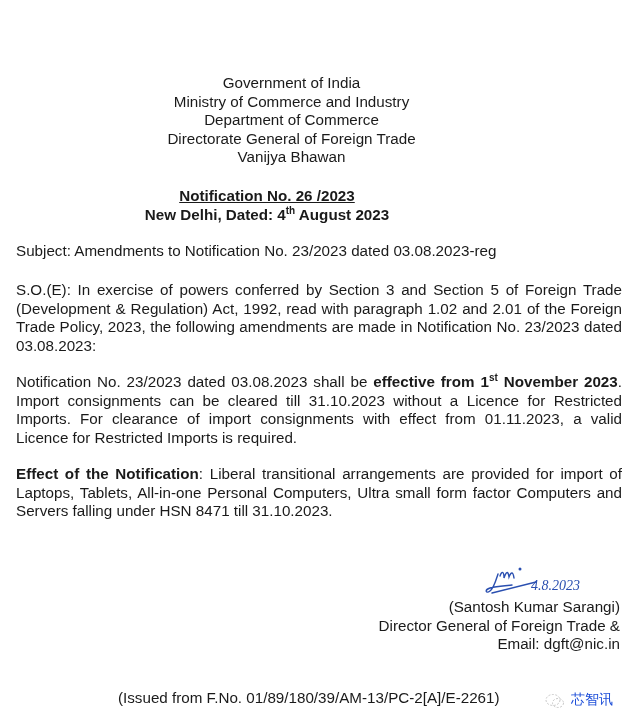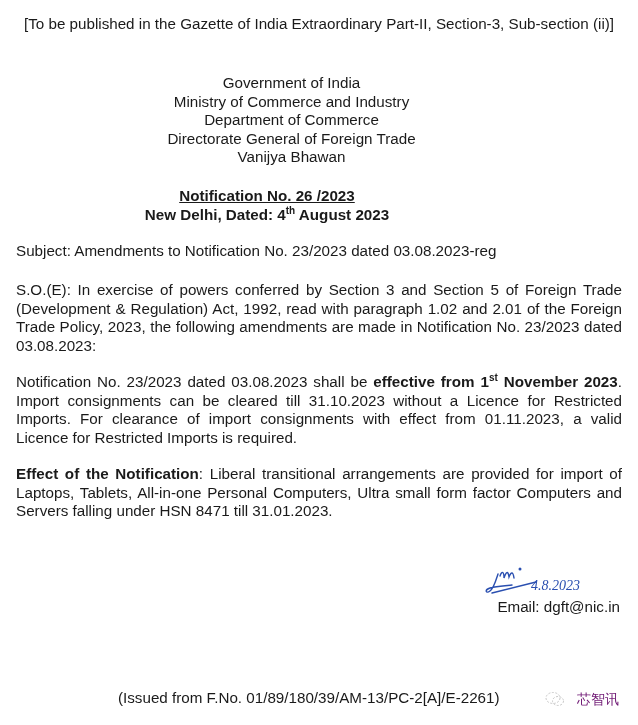--- a/index.html
+++ b/index.html
@@ -16,63 +16,64 @@
   .notif-title { text-decoration: underline; }
   sup { font-size: 10px; line-height: 0; vertical-align: super; }
   .subject { position: absolute; top: 242px; left: 16px; width: 610px; font-weight: normal; }
   .para { position: absolute; left: 16px; width: 606px; text-align: justify; }
   .p1 { top: 281px; }
   .p2 { top: 373px; }
   .p3 { top: 465px; }
   .sig-mark { position: absolute; top: 560px; left: 476px; width: 150px; height: 40px; }
   .sig-block { position: absolute; top: 598px; right: 18px; width: 400px; text-align: right; }
   .issued { position: absolute; top: 689px; left: 118px; }
-  .watermark { position: absolute; top: 690px; left: 545px; color: #701a75; font-size: 14px; display: flex; align-items: center; gap: 12px; }
+  .watermark { position: absolute; top: 690px; left: 545px; color: #1d4ed8; font-size: 14px; display: flex; align-items: flex-end; gap: 6px; }
   .wm-icon { width: 20px; height: 16px; }
   b { font-weight: bold; }
 </style>
 </head>
 <body>
 
 <div class="page">
 
-  <div class="header-note center">[To be published in the Gazette of India Extraordinary Part-II, Section-3, Sub-section (ii)]</div>
 
   <div class="org-block center">
     <div>Government of India</div>
     <div>Ministry of Commerce and Industry</div>
     <div>Department of Commerce</div>
     <div>Directorate General of Foreign Trade</div>
     <div>Vanijya Bhawan</div>
   </div>
 
   <div class="notif-block center">
     <div><span class="notif-title">Notification No.  26 /2023</span></div>
     <div><span>New Delhi, Dated:  4</span><sup>th</sup><span> August 2023</span></div>
   </div>
 
   <div class="subject">Subject: Amendments to Notification No. 23/2023 dated 03.08.2023-reg</div>
 
   <div class="para p1">S.O.(E): In exercise of powers conferred by Section 3 and Section 5 of Foreign Trade (Development &amp; Regulation) Act, 1992, read with paragraph 1.02 and 2.01 of the Foreign Trade Policy, 2023, the following amendments are made in Notification No. 23/2023 dated 03.08.2023:</div>
 
   <div class="para p2"><span>Notification No. 23/2023 dated 03.08.2023 shall be </span><b><span>effective from 1</span><sup>st</sup><span> November 2023</span></b><span>. Import consignments can be cleared till 31.10.2023 without a Licence for Restricted Imports. For clearance of import consignments with effect from 01.11.2023, a valid Licence for Restricted Imports is required.</span></div>
 
-  <div class="para p3"><b>Effect of the Notification</b><span>: Liberal transitional arrangements are provided for import of Laptops, Tablets, All-in-one Personal Computers, Ultra small form factor Computers and Servers falling under HSN 8471 till 31.01.2023.</span></div>
+  <div class="para p3"><b>Effect of the Notification</b><span>: Liberal transitional arrangements are provided for import of Laptops, Tablets, All-in-one Personal Computers, Ultra small form factor Computers and Servers falling under HSN 8471 till 31.10.2023.</span></div>
 
   <svg class="sig-mark" viewBox="0 0 150 40">
     <g fill="none" stroke="#2a4fb0" stroke-width="1.4" stroke-linecap="round">
       <path d="M22 14 C20 20 18 28 14 31 C10 34 8 30 14 28 C22 26 28 26 36 25"></path>
       <path d="M24 16 C26 10 28 12 28 18 C30 12 32 10 33 17 C35 12 37 11 38 18"></path>
       <path d="M16 33 L60 22"></path>
       <circle cx="44" cy="9" r="0.8" fill="#2a4fb0"></circle>
     </g>
     <text x="55" y="30" fill="#2a4fb0" font-family="Liberation Serif, serif" font-style="italic" font-size="14">4.8.2023</text>
   </svg>
 
   <div class="sig-block">
+    <div>(Santosh Kumar Sarangi)</div>
+    <div>Director General of Foreign Trade &amp;</div>
     <div>Email: dgft@nic.in</div>
   </div>
 
   <div class="issued">(Issued from F.No. 01/89/180/39/AM-13/PC-2[A]/E-2261)</div>
 
   <div class="watermark">
     <svg class="wm-icon" viewBox="0 0 20 16">
       <g fill="none" stroke="#c8c8c8" stroke-width="1" stroke-dasharray="2 1.5">
         <ellipse cx="8" cy="7" rx="7" ry="5.5"></ellipse>
         <ellipse cx="13" cy="10" rx="5.5" ry="4.5"></ellipse>

